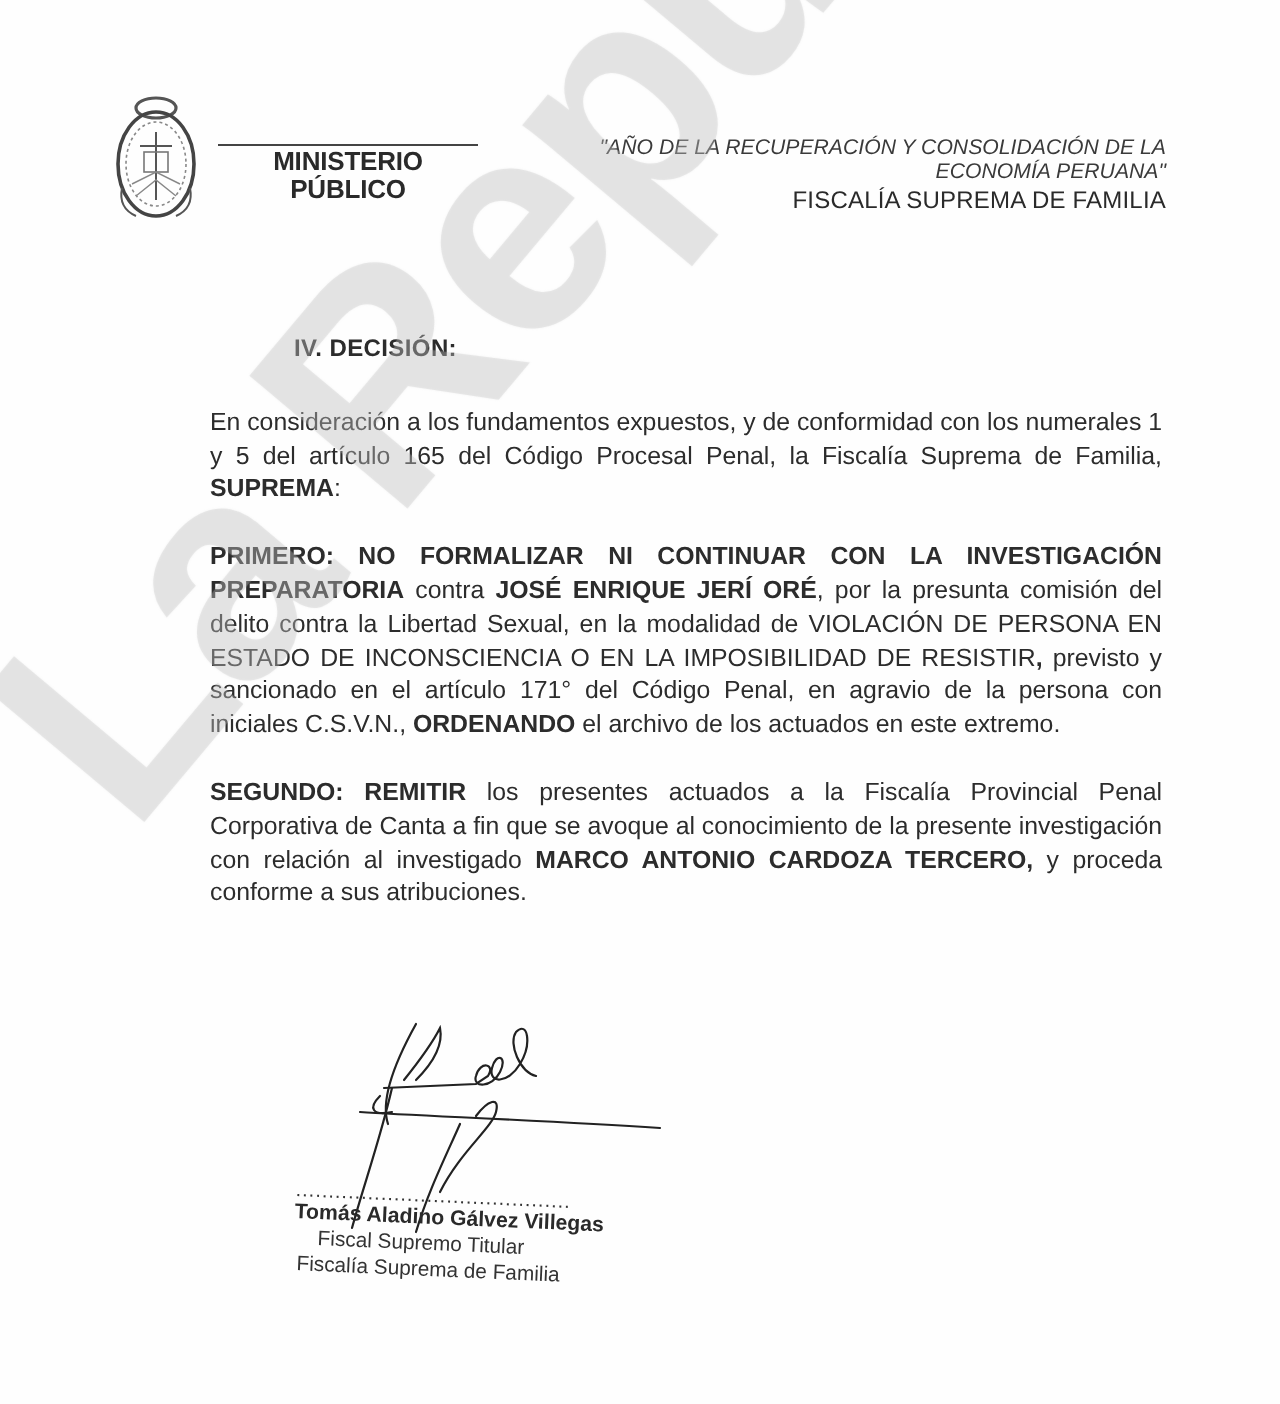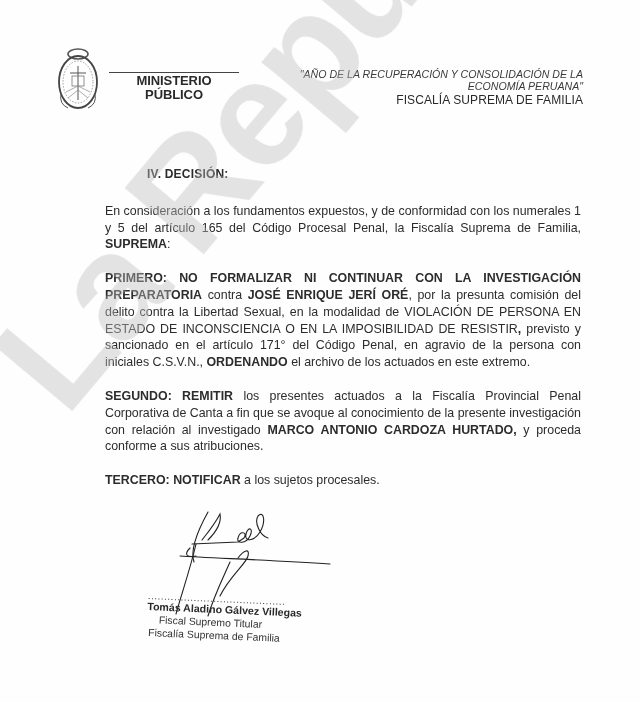--- a/index.html
+++ b/index.html
@@ -63,23 +63,22 @@
     <div class="office">FISCALÍA SUPREMA DE FAMILIA</div>
   </div>
 
   <div class="body">
     <div class="section-title">IV.  DECISIÓN:</div>
 
     <p class="para"><span>En consideración a los fundamentos expuestos, y de conformidad con los numerales 1 y 5 del artículo 165 del Código Procesal Penal, la Fiscalía Suprema de Familia, </span><span class="b">SUPREMA</span><span>:</span></p>
 
     <p class="para"><span class="b">PRIMERO: NO FORMALIZAR NI CONTINUAR CON LA INVESTIGACIÓN PREPARATORIA</span><span> contra </span><span class="b">JOSÉ ENRIQUE JERÍ ORÉ</span><span>, por la presunta comisión del delito contra la Libertad Sexual, en la modalidad de VIOLACIÓN DE PERSONA EN ESTADO DE INCONSCIENCIA O EN LA IMPOSIBILIDAD DE RESISTIR</span><span class="b">,</span><span> previsto y sancionado en el artículo 171° del Código Penal, en agravio de la persona con iniciales C.S.V.N., </span><span class="b">ORDENANDO</span><span> el archivo de los actuados en este extremo.</span></p>
 
-    <p class="para"><span class="b">SEGUNDO: REMITIR</span><span> los presentes actuados a la Fiscalía Provincial Penal Corporativa de Canta a fin que se avoque al conocimiento de la presente investigación con relación al investigado </span><span class="b">MARCO ANTONIO CARDOZA HURTADO,</span><span> y proceda conforme a sus atribuciones.</span></p>
+    <p class="para"><span class="b">SEGUNDO: REMITIR</span><span> los presentes actuados a la Fiscalía Provincial Penal Corporativa de Canta a fin que se avoque al conocimiento de la presente investigación con relación al investigado </span><span class="b">MARCO ANTONIO CARDOZA TERCERO,</span><span> y proceda conforme a sus atribuciones.</span></p>
 
-    <p class="para"><span class="b">TERCERO: NOTIFICAR</span><span> a los sujetos procesales.</span></p>
   </div>
 
   <svg class="sig-svg" viewBox="0 0 190 118">
     <g fill="none" stroke="#222" stroke-width="1.1" stroke-linecap="round">
       <path d="M58 12 C48 30 40 50 44 62"></path>
       <path d="M52 40 C60 30 66 22 70 14 C72 24 64 34 58 40"></path>
       <path d="M42 44 L88 42 L94 38 C98 32 90 30 88 38 C86 44 96 44 100 36 C104 28 98 26 96 34 C94 42 104 42 110 32 C116 22 114 10 108 16 C104 22 110 36 118 38"></path>
       <path d="M30 56 C60 58 120 60 180 64"></path>
       <path d="M46 44 C40 70 32 92 26 114"></path>
       <path d="M80 62 C72 80 64 96 58 116"></path>

